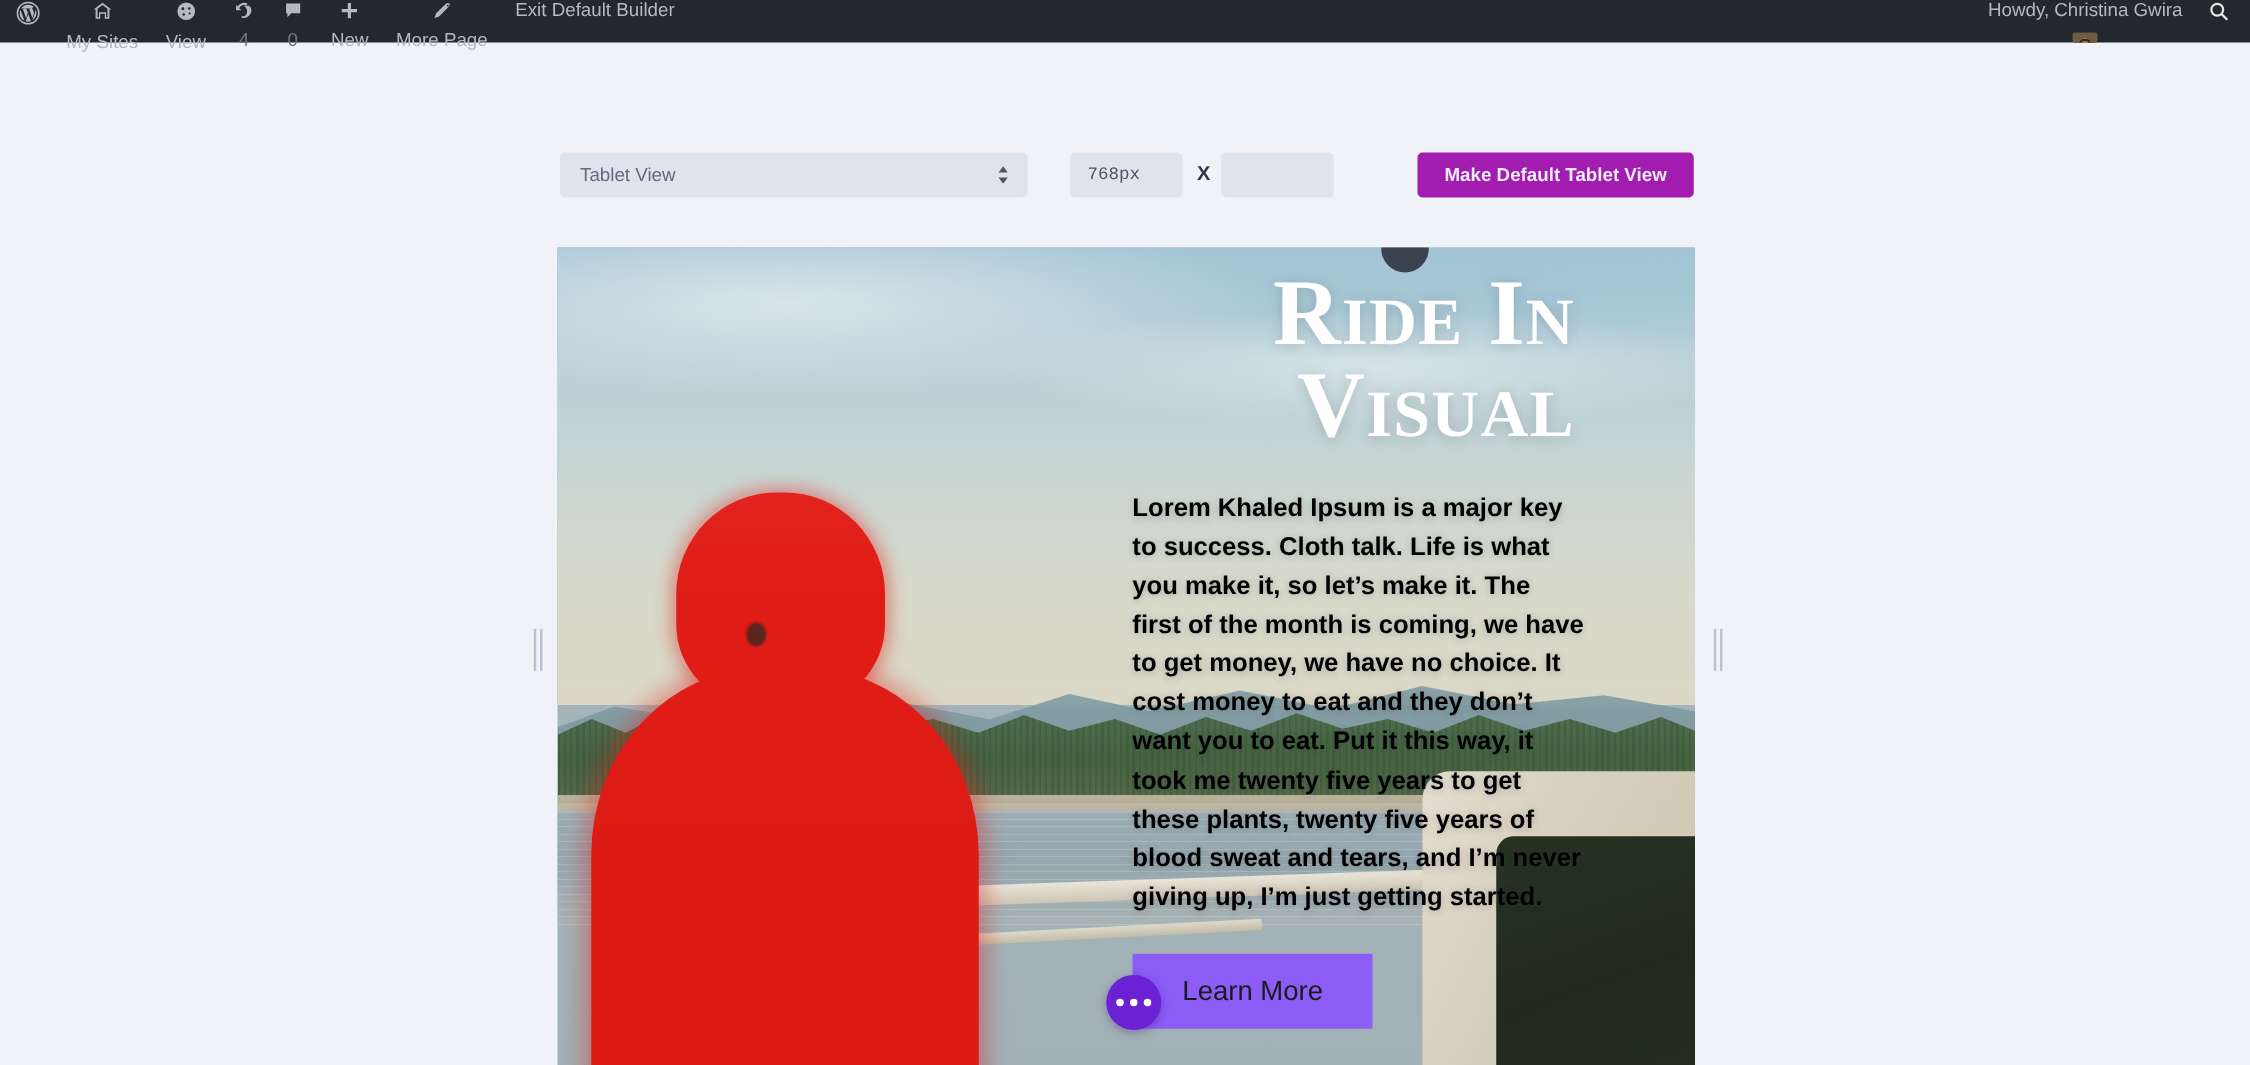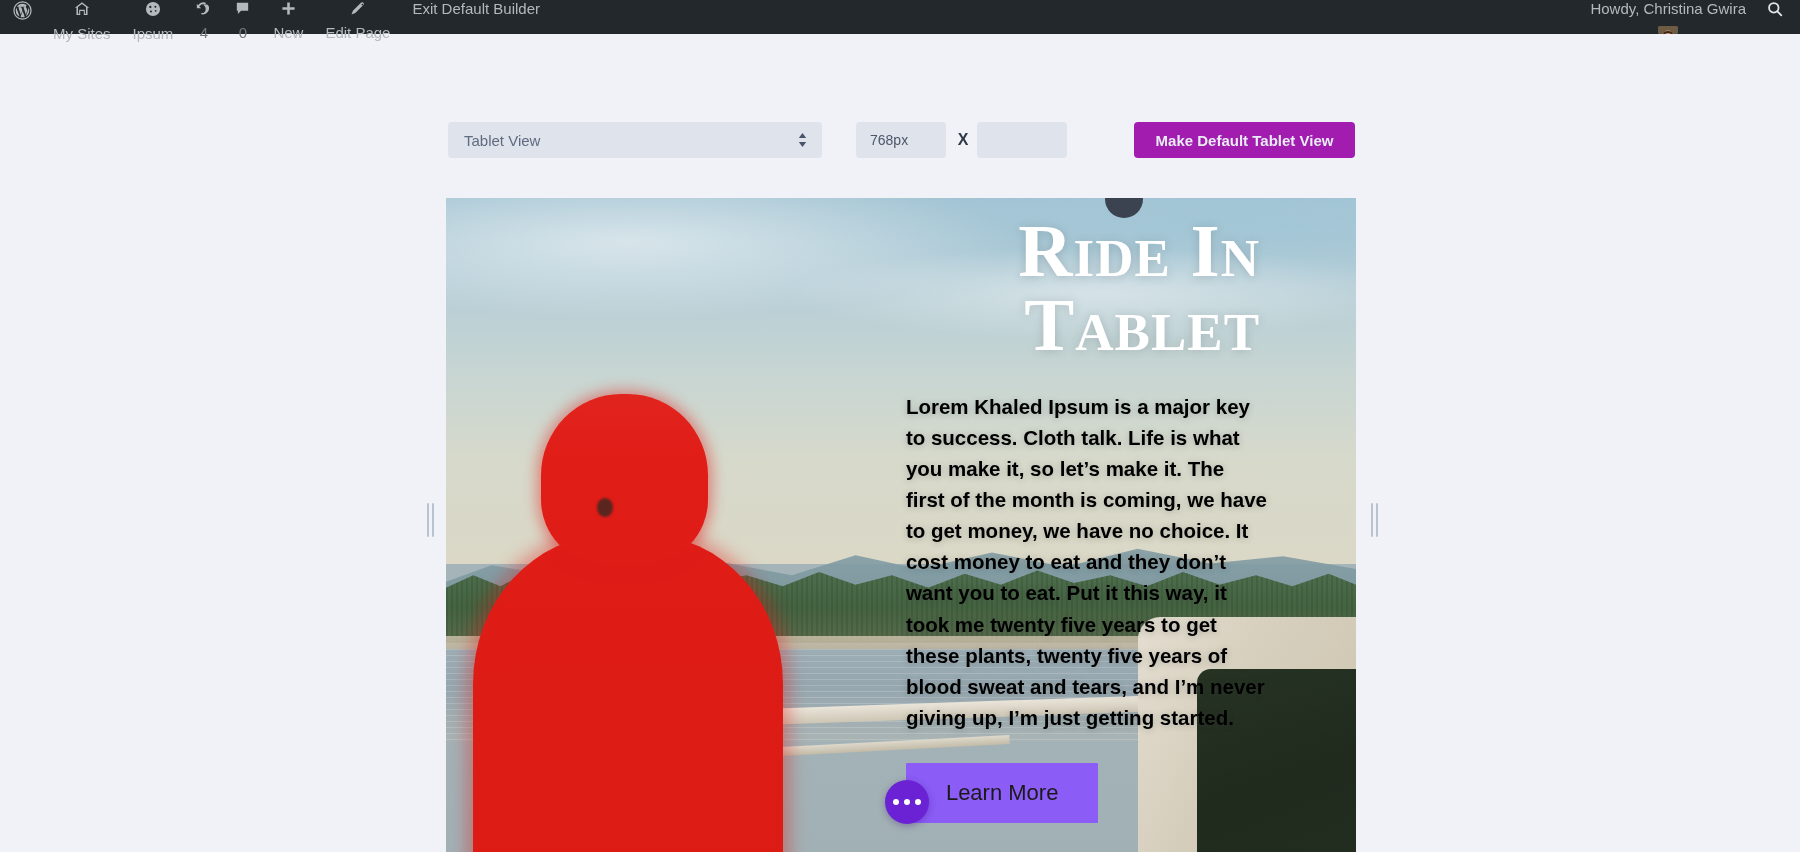--- a/index.html
+++ b/index.html
@@ -50,21 +50,21 @@
   }
   .vb-select .spinner{
     position:absolute; right:15px; top:50%; transform:translateY(-50%);
     display:flex; flex-direction:column; gap:2px; line-height:0;
   }
   .vb-input{
     position:absolute; top:0; height:36px;
     background:#dfe3ec; border:none; border-radius:4px;
     color:#4c5667; font-size:14px; padding:0 14px;
     display:flex; align-items:center;
-    font-family:Liberation Sans, sans-serif;
+    font-family:Liberation Mono, monospace;
   }
   #vb-width{ left:856px; width:90px; }
   #vb-height{ left:977px; width:90px; }
   .vb-x{
     position:absolute; left:955px; top:0; height:36px;
     display:flex; align-items:center; justify-content:center;
     width:16px; color:#2f3947; font-size:16px; font-weight:600;
   }
   .vb-btn{
     position:absolute; left:1134px; top:0;
@@ -246,21 +246,21 @@
   <div class="ab-item">
     <span class="ab-icon">
       <svg width="18" height="18" viewBox="0 0 24 24" fill="#b4b9be">
         <circle cx="12" cy="12" r="9.4"></circle>
         <circle cx="8.4" cy="9.3" r="1.55" fill="#23282d"></circle>
         <circle cx="15.2" cy="9.0" r="1.35" fill="#23282d"></circle>
         <circle cx="9.3" cy="15.4" r="1.35" fill="#23282d"></circle>
         <circle cx="15.6" cy="14.4" r="1.15" fill="#23282d"></circle>
       </svg>
     </span>
-    <span>Ipsum</span>
+    <span>View</span>
   </div>
 
   <div class="ab-item">
     <span class="ab-icon">
       <svg width="17" height="17" viewBox="0 0 24 24" fill="#b4b9be">
         <path d="M12 3.2a8.8 8.8 0 0 0-7.5 4.2l-1.9-2v6.1h6.1L6.1 9.2A6.7 6.7 0 0 1 12 5.6a6.4 6.4 0 0 1 2.2.4l1.6-1.9A8.8 8.8 0 0 0 12 3.2zm5.3 3.3-6.1-.0 2.6 2.3A6.7 6.7 0 0 1 12 18.4a6.4 6.4 0 0 1-2.2-.4l-1.6 1.9a8.8 8.8 0 0 0 11.1-11.3l1.9 2z"></path>
       </svg>
     </span>
     <span class="ab-count">4</span>
   </div>
@@ -282,21 +282,21 @@
     </span>
     <span>New</span>
   </div>
 
   <div class="ab-item">
     <span class="ab-icon">
       <svg width="17" height="17" viewBox="0 0 24 24" fill="#b4b9be">
         <path d="M18.6 3.3a2.2 2.2 0 0 1 1.6 3.8L8.9 18.5 3.6 20.4l1.9-5.3L16.9 3.9a2.2 2.2 0 0 1 1.7-.6zm-.2 2-1 1 1.3 1.3 1-1a.55.55 0 0 0-.1-.8l-.4-.4a.55.55 0 0 0-.8-.1z"></path>
       </svg>
     </span>
-    <span>Edit Page</span>
+    <span>More Page</span>
   </div>
 
   <div class="ab-item">
     <span>Exit Default Builder</span>
   </div>
 
   <div id="admin-bar-right">
     <div class="ab-item ab-howdy">
       <span>Howdy, Christina Gwira</span>
       <span class="avatar">
@@ -371,21 +371,21 @@
     <div class="person">
       <div class="shoulders"></div>
       <div class="hood"></div>
       <div class="hood-dot"></div>
     </div>
     <div class="photo-haze"></div>
   </div>
 
   <div class="hero-content">
     <div class="hero-dot-top"></div>
-    <h1 class="hero-title">Ride In Tablet</h1>
+    <h1 class="hero-title">Ride In Visual</h1>
     <p class="hero-para">Lorem Khaled Ipsum is a major key to success. Cloth talk. Life is what you make it, so let’s make it. The first of the month is coming, we have to get money, we have no choice. It cost money to eat and they don’t want you to eat. Put it this way, it took me twenty five years to get these plants, twenty five years of blood sweat and tears, and I’m never giving up, I’m just getting started.</p>
     <button class="learn-btn">Learn More</button>
   </div>
 </div>
 
 <div id="fab">
   <i></i>
   <i></i>
   <i></i>
 </div>

